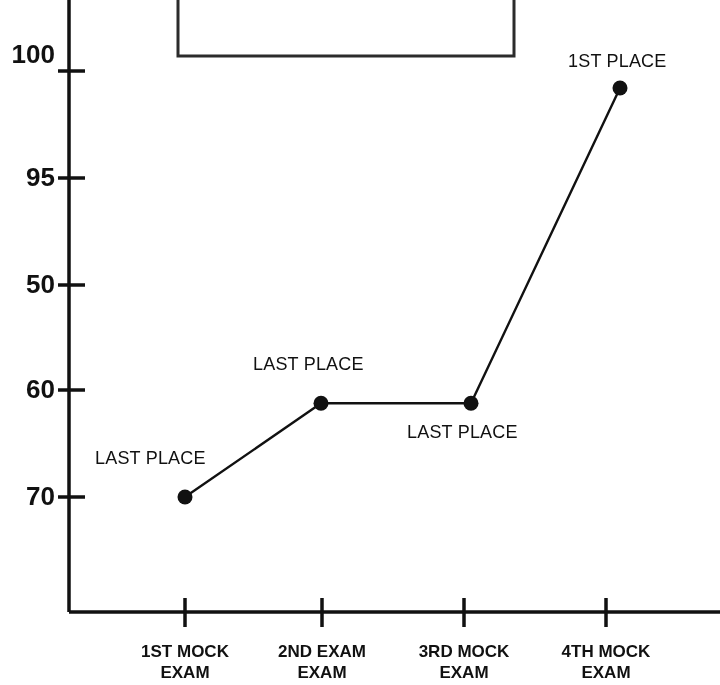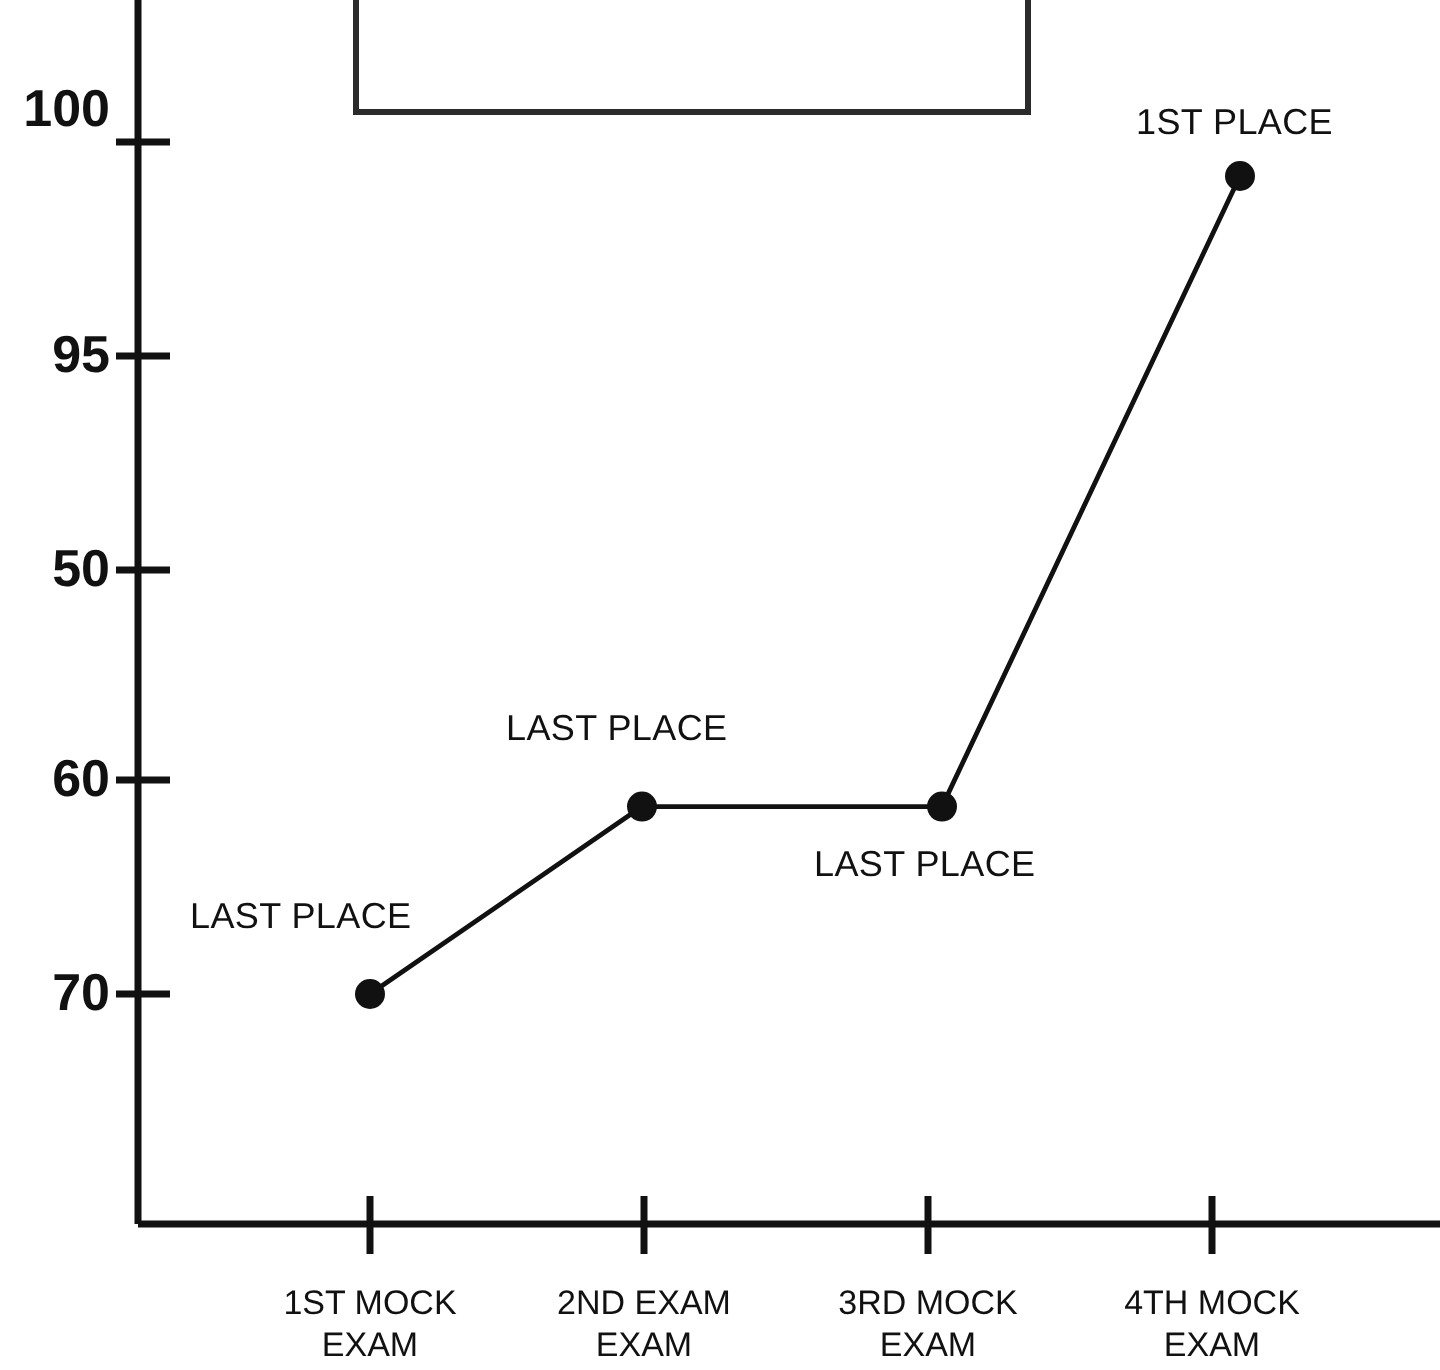--- a/index.html
+++ b/index.html
@@ -34,21 +34,21 @@
     font-weight: 700;
     font-family: "Liberation Sans", sans-serif;
     color: #111111;
     line-height: 1;
     white-space: nowrap;
   }
   .tick-label-x {
     position: absolute;
     text-align: center;
     font-size: 17px;
-    font-weight: 400;
+    font-weight: 700;
     font-family: "Liberation Sans", sans-serif;
     color: #111111;
     line-height: 1.25;
     white-space: nowrap;
   }
   .tick-label-x .line2 {
     display: block;
   }
   .point-annotation {
     position: absolute;

